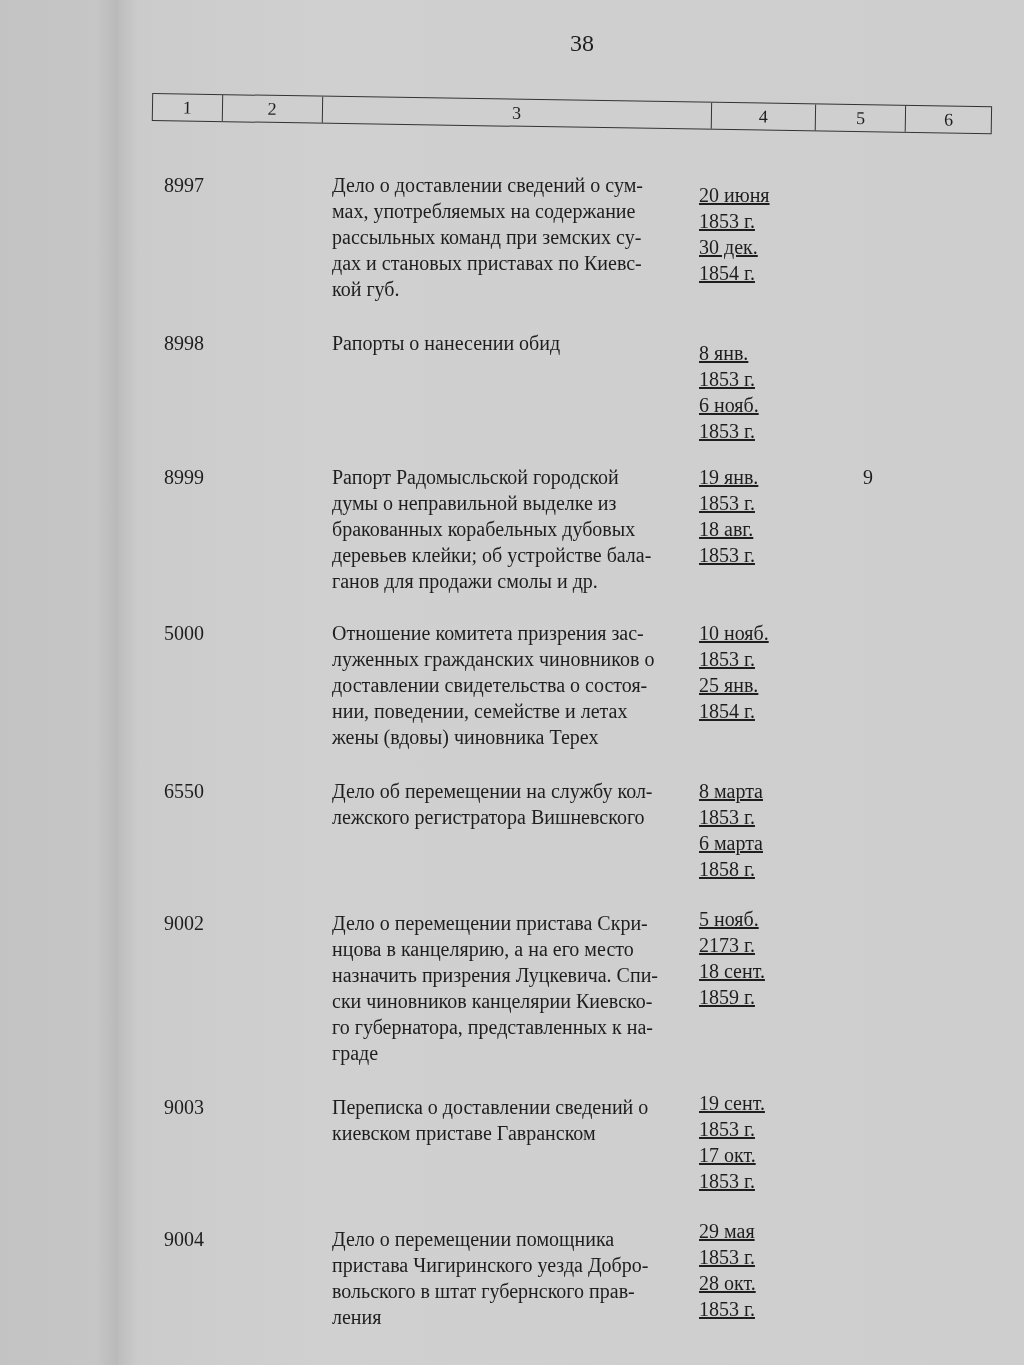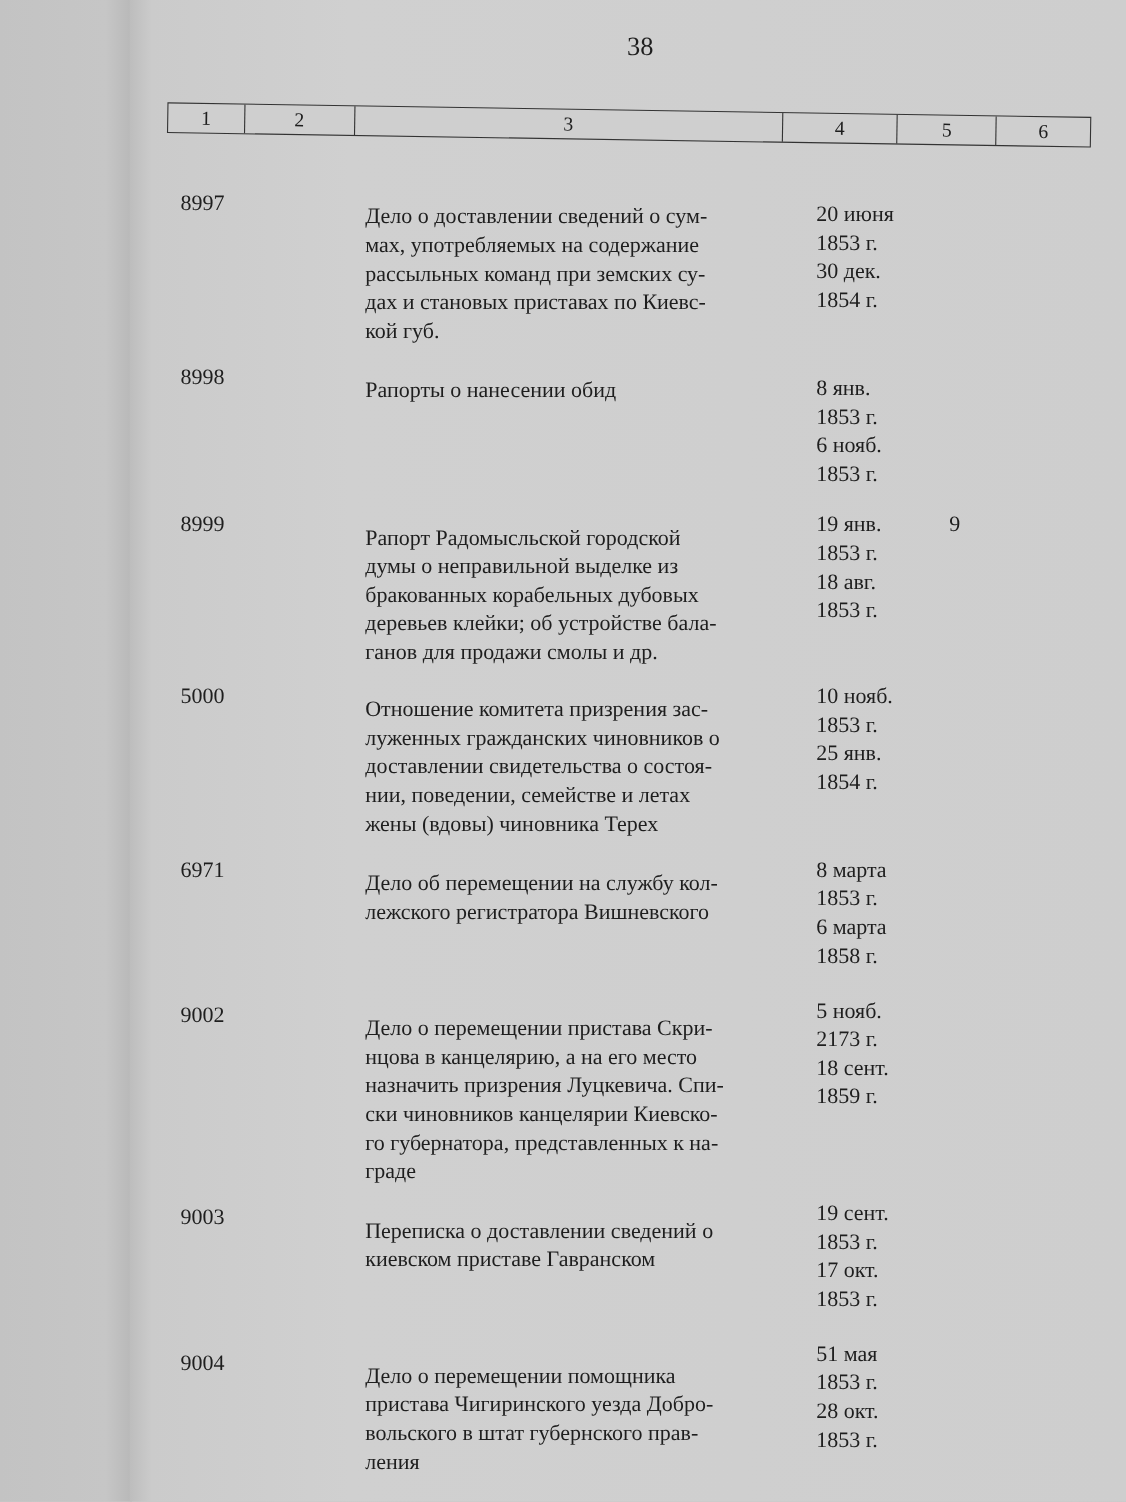--- a/index.html
+++ b/index.html
@@ -59,30 +59,31 @@
       line-height: 26px;
     }
     .entry .num {
       position: absolute;
       left: 46px;
       top: 0;
     }
     .entry .desc {
       position: absolute;
       left: 214px;
-      top: 12px;
+      top: 0;
       width: 380px;
       white-space: pre-line;
     }
     .entry .dates {
       position: absolute;
-      left: 624px;
+      left: 581px;
       top: 10px;
       width: 100px;
       white-space: pre-line;
+      text-decoration: underline;
     }
     .entry .col5 {
       position: absolute;
       left: 745px;
       top: 0;
     }
   </style>
 </head>
 <body>
 
@@ -146,21 +147,21 @@
 нии, поведении, семействе и летах
 жены (вдовы) чиновника Терех</div>
     <div class="dates" style="top:0">10 нояб.
 1853 г.
 25 янв.
 1854 г.</div>
     <div class="col5"></div>
   </div>
 
   <div class="entry" style="top:778px">
-    <div class="num">6971</div>
+    <div class="num">6550</div>
     <div class="desc">Дело об перемещении на службу кол-
 лежского регистратора Вишневского</div>
     <div class="dates" style="top:0">8 марта
 1853 г.
 6 марта
 1858 г.</div>
     <div class="col5"></div>
   </div>
 
   <div class="entry" style="top:910px">
@@ -188,19 +189,19 @@
 1853 г.</div>
     <div class="col5"></div>
   </div>
 
   <div class="entry" style="top:1226px">
     <div class="num">9004</div>
     <div class="desc">Дело о перемещении помощника
 пристава Чигиринского уезда Добро-
 вольского в штат губернского прав-
 ления</div>
-    <div class="dates" style="top:-8px">51 мая
+    <div class="dates" style="top:-8px">29 мая
 1853 г.
 28 окт.
 1853 г.</div>
     <div class="col5"></div>
   </div>
 </div>
 
 </body></html>

